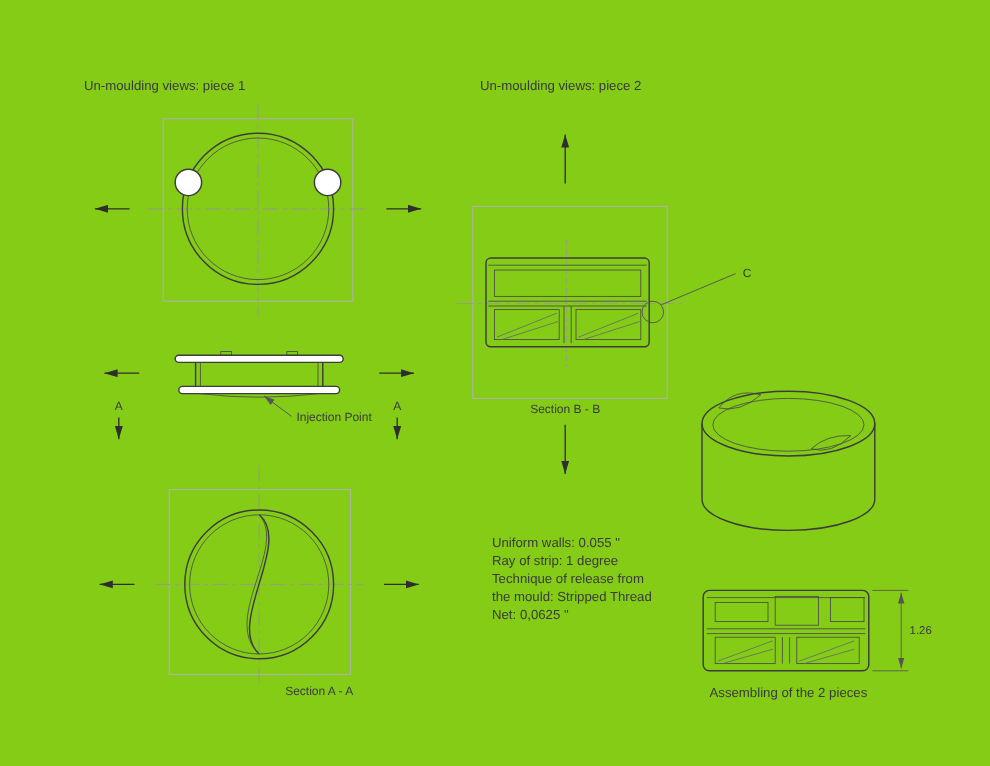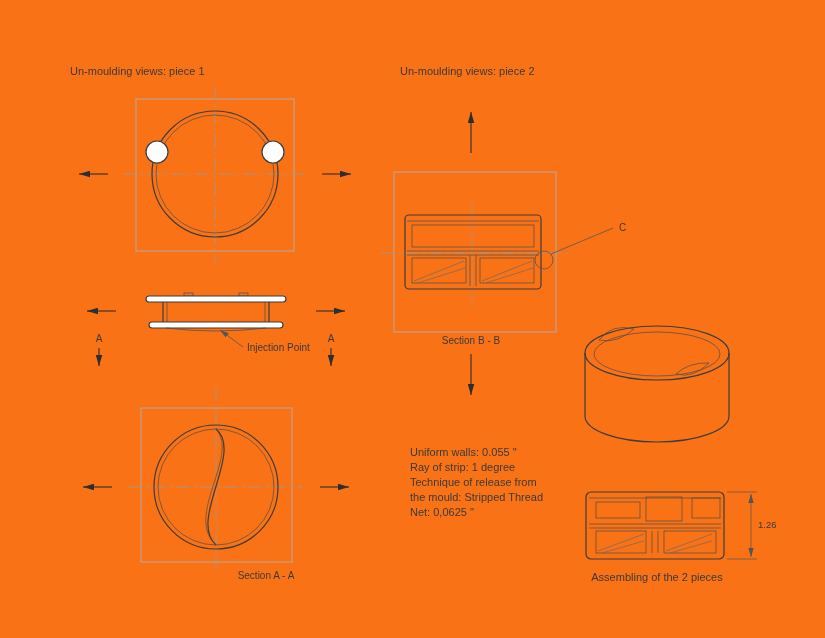--- a/index.html
+++ b/index.html
@@ -1,16 +1,16 @@
 <!DOCTYPE html>
 <html><head>
 <meta charset="utf-8">
 <style>
   html,body{margin:0;padding:0;background:#ffffff;}
-  .canvas{position:relative;width:825px;height:638px;background:#f97316;overflow:hidden;}
+  .canvas{position:relative;width:825px;height:638px;background:#84cc16;overflow:hidden;}
   svg{display:block;}
   text{font-family:"Liberation Sans","DejaVu Sans",sans-serif;fill:#3a3a3a;}
   .t11{font-size:11px;}
   .t10{font-size:10px;}
   .t9{font-size:9.5px;}
   .part{fill:none;stroke:#3c3c3c;stroke-width:1.2;}
   .wfill{fill:#ffffff;}
   .thin{fill:none;stroke:#4a4a4a;stroke-width:0.7;}
   .frame{fill:none;stroke:#b0b0b0;stroke-width:0.9;}
   .centerline{stroke:#999999;stroke-width:0.8;fill:none;stroke-dasharray:13 4 3 4;}

